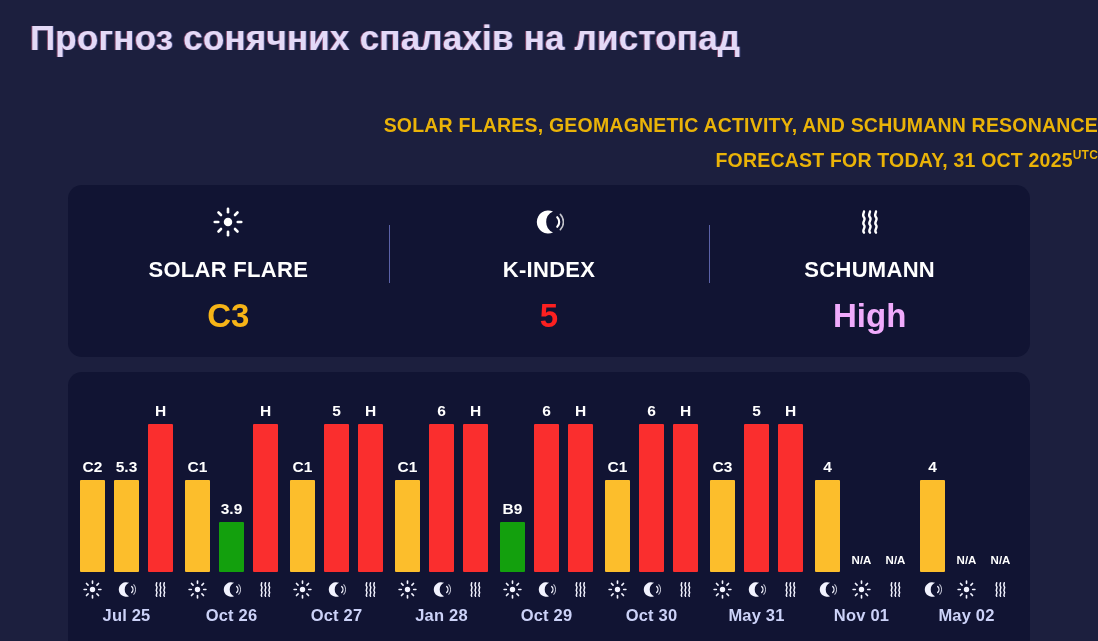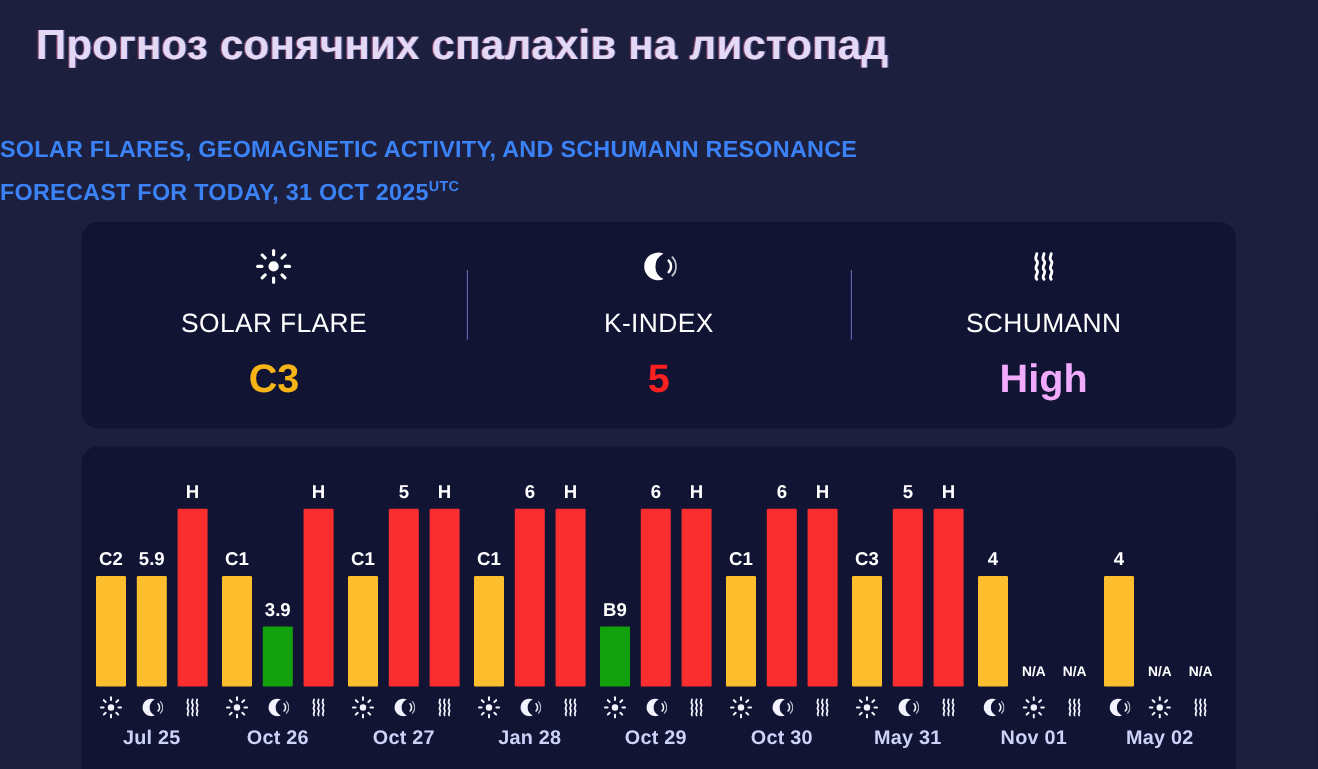--- a/index.html
+++ b/index.html
@@ -19,24 +19,24 @@
     font-size: 35px;
     font-weight: bold;
     color: #e3d9f7;
     letter-spacing: 0.2px;
     text-shadow: -1px 0 0 rgba(255,120,160,.45), 1px 0 0 rgba(150,160,255,.35);
     white-space: nowrap;
   }
   .subtitle {
     position: absolute;
     left: 0; right: 0; top: 110px;
-    text-align: left;
+    text-align: right;
     font-size: 19.5px;
     font-weight: bold;
-    color: #3b82f6;
+    color: #eab308;
     line-height: 30px;
     letter-spacing: .2px;
   }
   .subtitle .utc {
     font-size: 12px;
     vertical-align: super;
     font-weight: bold;
   }
 
   
@@ -63,21 +63,21 @@
     position: absolute;
     left: 0; top: 40px;
     width: 1px; height: 58px;
     background: #5b62a8;
   }
   .summary-icon { height: 34px; display: flex; align-items: center; justify-content: center; }
   .summary-icon svg { display: block; }
   .summary-label {
     margin-top: 18px;
     font-size: 22px;
-    font-weight: normal;
+    font-weight: bold;
     color: #ffffff;
     letter-spacing: .3px;
   }
   .summary-value {
     margin-top: 16px;
     font-size: 33px;
     font-weight: bold;
     line-height: 1;
   }
 
@@ -234,21 +234,21 @@
             <div class="icons-row"></div>
             <div class="date-row"></div>
           </div>
           <div class="day-group">
             <div class="bars-row">
               <div class="bar-wrap">
                 <div class="bar-label">C2</div>
                 <div class="bar" style="height:92px;background:#fcbe2c"></div>
               </div>
               <div class="bar-wrap">
-                <div class="bar-label">5.9</div>
+                <div class="bar-label">5.3</div>
                 <div class="bar" style="height:92px;background:#fcbe2c"></div>
               </div>
               <div class="bar-wrap">
                 <div class="bar-label">H</div>
                 <div class="bar" style="height:148px;background:#fa2e2e"></div>
               </div>
             </div>
             <div class="icons-row">
               <div class="icon-cell">
                 <svg width="19" height="19" viewBox="0 0 24 24" fill="none" stroke="#f2f3ff" stroke-width="2.1" stroke-linecap="round">

